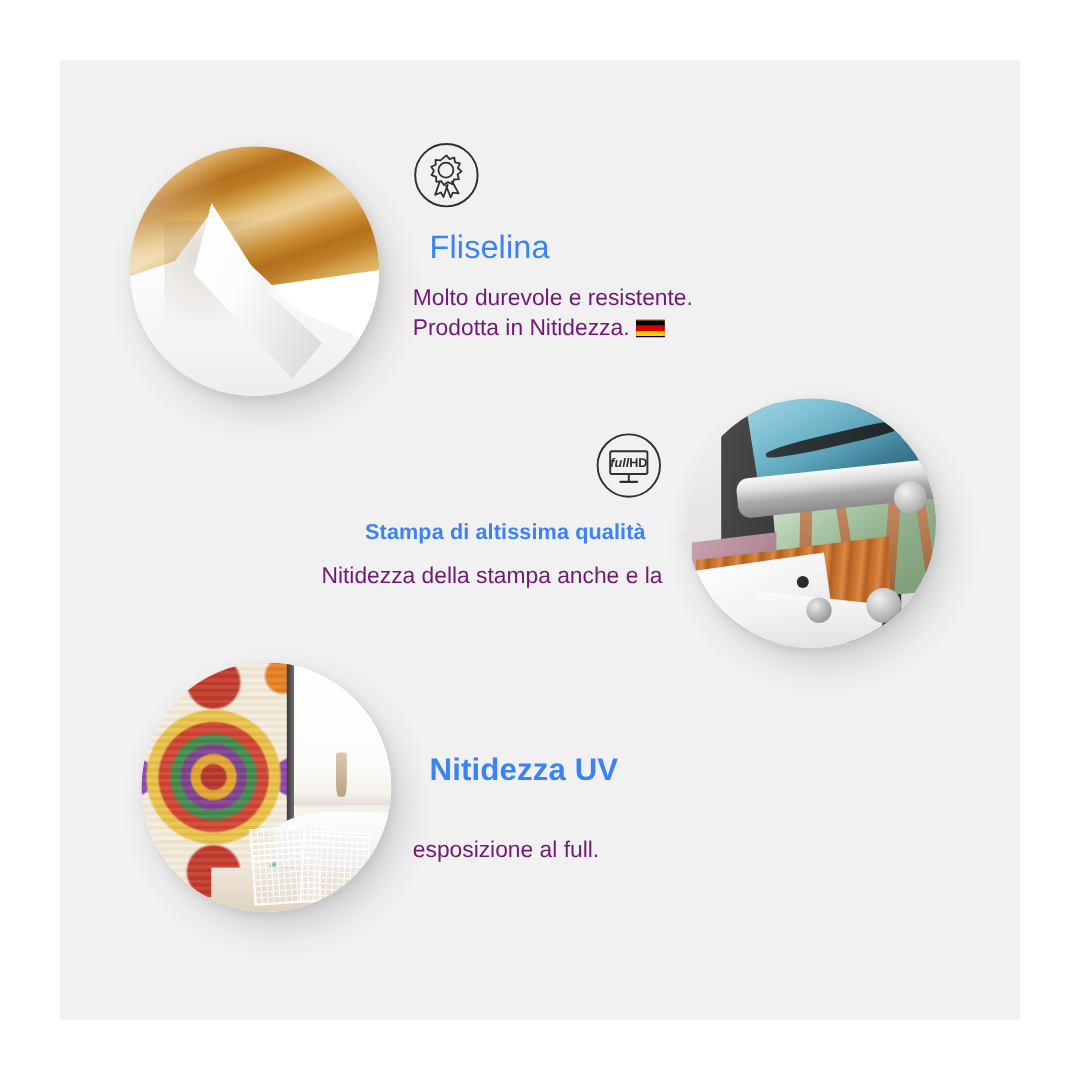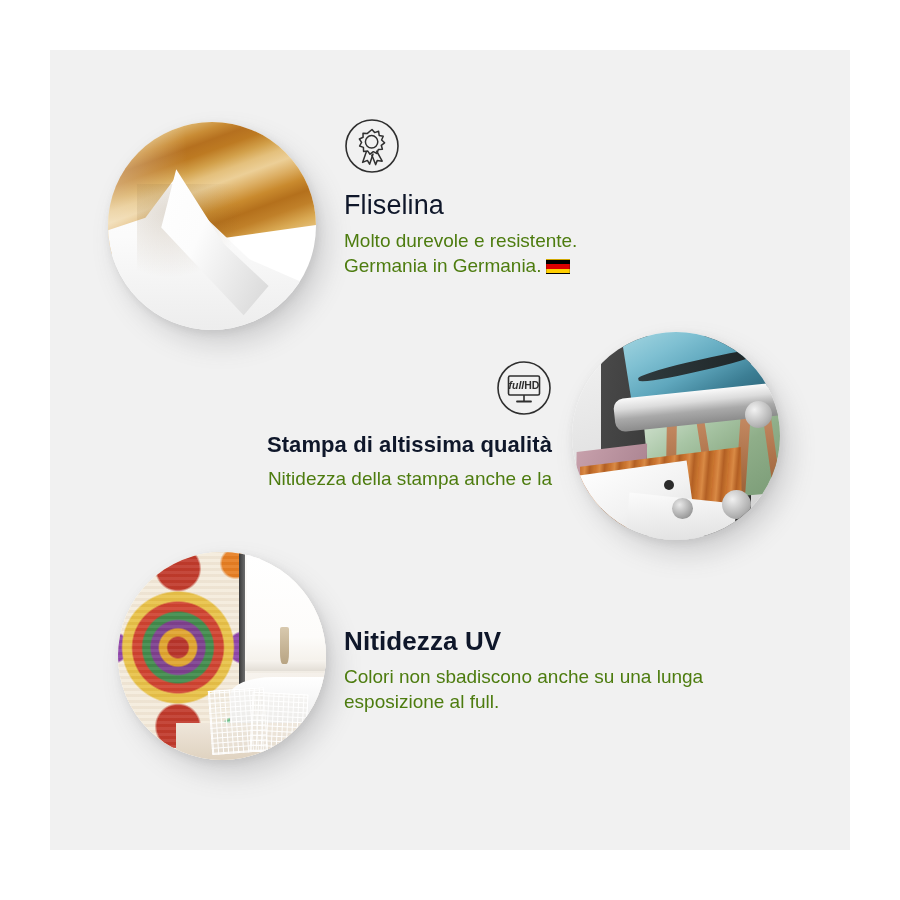--- a/index.html
+++ b/index.html
@@ -175,39 +175,39 @@
       repeating-linear-gradient(90deg, rgba(255,255,255,0.95) 0 1px, rgba(255,255,255,0) 1px 5px),
       rgba(238,235,230,0.3);
     border:1px solid rgba(255,255,255,0.9);
     transform:rotate(3deg);
   }
 
   
   .block{position:absolute;}
   .block .icon-badge{display:block;}
   .block h2{
-    margin:0;
-    color:#0f172a;
+    margin:14px;
+    color:#3b82f6;
     letter-spacing:0.1px;
   }
   .block p{
     margin:0;
-    color:#4d7c0f;
+    color:#701a75;
     line-height:1.33;
   }
 
   
   #block-fliselina{left:344px;top:118px;width:360px;text-align:left;}
   #block-fliselina h2{font-size:27px;font-weight:400;margin-top:12px;}
   #block-fliselina p{font-size:19px;font-weight:400;margin-top:7px;}
 
   
   #block-quality{left:190px;top:360px;width:362px;text-align:right;}
   #block-quality .icon-badge{margin-left:auto;text-decoration:underline;}
-  #block-quality h2{font-size:22px;font-weight:700;margin-top:12px;}
+  #block-quality h2{font-size:18px;font-weight:700;margin-top:12px;}
   #block-quality p{font-size:19px;font-weight:400;margin-top:8px;}
 
   
   #block-uv{left:344px;top:616px;width:400px;text-align:left;}
   #block-uv h2{font-size:26px;font-weight:700;margin-top:10px;}
   #block-uv p{font-size:19px;font-weight:400;margin-top:7px;}
 
   .flag{
     display:inline-block;
     width:24px;height:15px;
@@ -244,21 +244,21 @@
                  L23.1 15.6 Z" fill="none" stroke="#2f2f2f" stroke-width="1.5" stroke-linejoin="round"></path>
         <circle cx="27.6" cy="23.8" r="6.2" fill="none" stroke="#2f2f2f" stroke-width="1.5"></circle>
         <path d="M22.5 33.2 L18.6 44.4 L23.4 42.4 L25.6 46.2 L29.2 35.6" fill="none" stroke="#2f2f2f" stroke-width="1.5" stroke-linejoin="round"></path>
         <path d="M32.4 32.6 L38.2 43.2 L33.2 42.6 L31.6 46.6 L27.6 36.4" fill="none" stroke="#2f2f2f" stroke-width="1.5" stroke-linejoin="round"></path>
       </svg>
     </span>
     <h2>Fliselina</h2>
     <p>
       <span>Molto durevole e resistente.</span><br>
       <span class="nowrap">
-        <span>Germania in Germania.</span><span class="flag"></span>
+        <span>Prodotta in Nitidezza.</span><span class="flag"></span>
       </span>
     </p>
   </div>
 
   <div class="photo-circle" id="circle-printer">
     <div class="photo-inner">
       <div class="pr-wall"></div>
       <div class="pr-body"></div>
       <div class="pr-sheet-top"></div>
       <div class="pr-print">
@@ -308,17 +308,17 @@
       <div class="md-floor"></div>
       <div class="md-table"></div>
       <div class="md-chair"></div>
       <div class="md-chair2"></div>
     </div>
   </div>
 
   <div class="block" id="block-uv">
     <h2>Nitidezza UV</h2>
     <p>
-      <span>Colori non sbadiscono anche su una lunga</span><br>
+      <br>
       <span>esposizione al full.</span>
     </p>
   </div>
 </div>
 
 </body></html>

